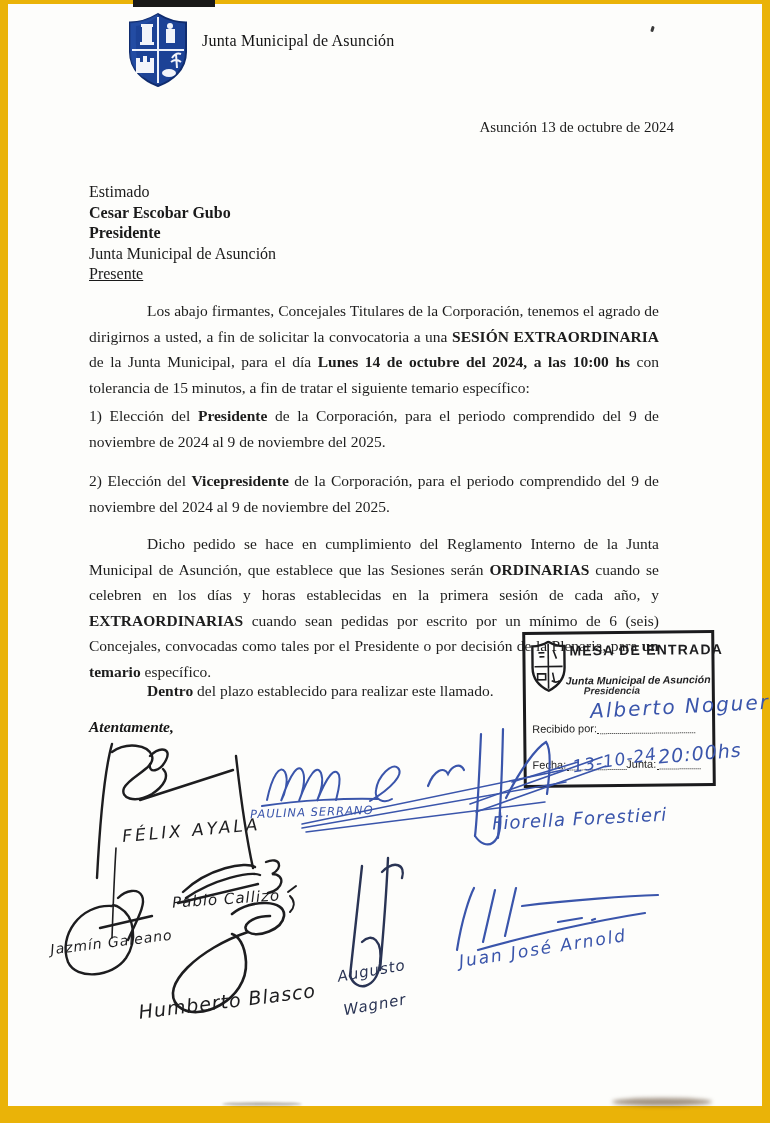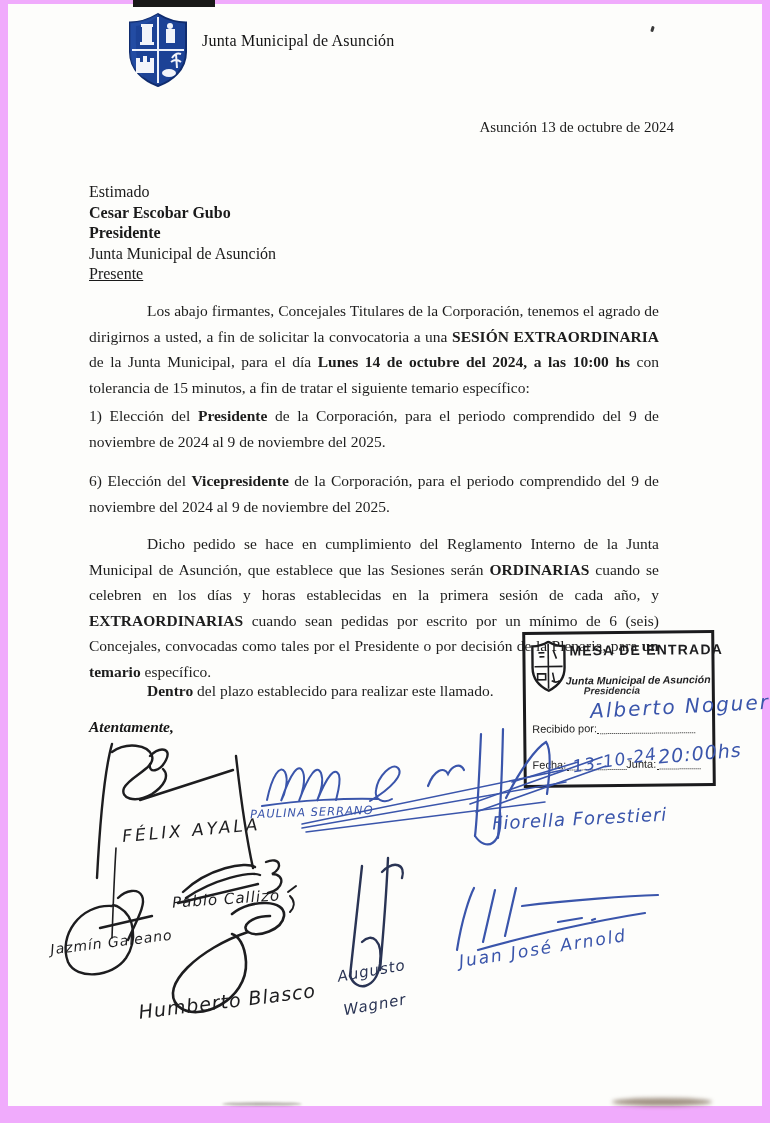--- a/index.html
+++ b/index.html
@@ -1,16 +1,16 @@
 <!DOCTYPE html>
 <html><head>
 <meta charset="utf-8">
 <style>
   html,body{margin:0;padding:0;}
-  .scan{position:relative;width:770px;height:1123px;background:#f0abfc;overflow:hidden;
+  .scan{position:relative;width:770px;height:1123px;background:#eab308;overflow:hidden;
         font-family:"Liberation Serif",serif;}
   .page{position:absolute;left:8px;top:4px;width:754px;height:1102px;background:#fdfdfb;}
   .abs{position:absolute;}
   
   .org-name{left:202px;top:32px;font-size:16px;color:#141414;letter-spacing:.2px;}
   
   .date-line{top:119px;right:96px;font-size:15px;color:#1c1c1c;}
   
   .recipient{left:89px;top:182px;font-size:16px;color:#1a1a1a;line-height:20.5px;}
   .recipient .b{font-weight:bold;}
@@ -74,21 +74,21 @@
   <div class="abs recipient">
     <div>Estimado</div>
     <div class="b">Cesar Escobar Gubo</div>
     <div class="b">Presidente</div>
     <div>Junta Municipal de Asunción</div>
     <div class="u">Presente</div>
   </div>
 
   <div class="abs para indent" style="top:298px"><span>Los abajo firmantes, Concejales Titulares de la Corporación, tenemos el agrado de dirigirnos a usted, a fin de solicitar la convocatoria a una </span><b>SESIÓN EXTRAORDINARIA</b><span> de la Junta Municipal, para el día </span><b>Lunes 14 de octubre del 2024, a las 10:00 hs</b><span> con tolerancia de 15 minutos, a fin de tratar el siguiente temario específico:</span></div>
   <div class="abs para" style="top:403px"><span>1) Elección del </span><b>Presidente</b><span> de la Corporación, para el periodo comprendido del 9 de noviembre de 2024 al 9 de noviembre del 2025.</span></div>
-  <div class="abs para" style="top:468px"><span>6) Elección del </span><b>Vicepresidente</b><span> de la Corporación, para el periodo comprendido del 9 de noviembre del 2024 al 9 de noviembre del 2025.</span></div>
+  <div class="abs para" style="top:468px"><span>2) Elección del </span><b>Vicepresidente</b><span> de la Corporación, para el periodo comprendido del 9 de noviembre del 2024 al 9 de noviembre del 2025.</span></div>
   <div class="abs para indent" style="top:531px"><span>Dicho pedido se hace en cumplimiento del Reglamento Interno de la Junta Municipal de Asunción, que establece que las Sesiones serán </span><b>ORDINARIAS</b><span> cuando se celebren en los días y horas establecidas en la primera sesión de cada año, y </span><b>EXTRAORDINARIAS</b><span> cuando sean pedidas por escrito por un mínimo de 6 (seis) Concejales, convocadas como tales por el Presidente o por decisión de la Plenaria, para </span><b>un temario</b><span> específico.</span></div>
   <div class="abs para indent" style="top:678px"><b>Dentro</b><span> del plazo establecido para realizar este llamado.</span></div>
   <div class="abs signoff">Atentamente,</div>
 
   <div class="abs stamp">
     <svg class="abs" style="left:5px;top:6px" width="36" height="52" viewBox="0 0 36 52">
       <path d="M18,1 C13,4 7,5.5 2,5.5 L2,27 C2,39 10,46 18,50 C26,46 34,39 34,27 L34,5.5 C29,5.5 23,4 18,1 Z" fill="none" stroke="#1c1c1e" stroke-width="2.4"></path>
       <rect x="17" y="3" width="1.6" height="45" fill="#1c1c1e"></rect>
       <rect x="4" y="25" width="28" height="1.6" fill="#1c1c1e"></rect>
       <path d="M8,12 h6 M9,16 h5 M23,10 l3,8 M7,33 h8 v6 h-8 z M22,32 l2,10 M21,40 q4,3 8,0" stroke="#1c1c1e" stroke-width="1.6" fill="none"></path>

